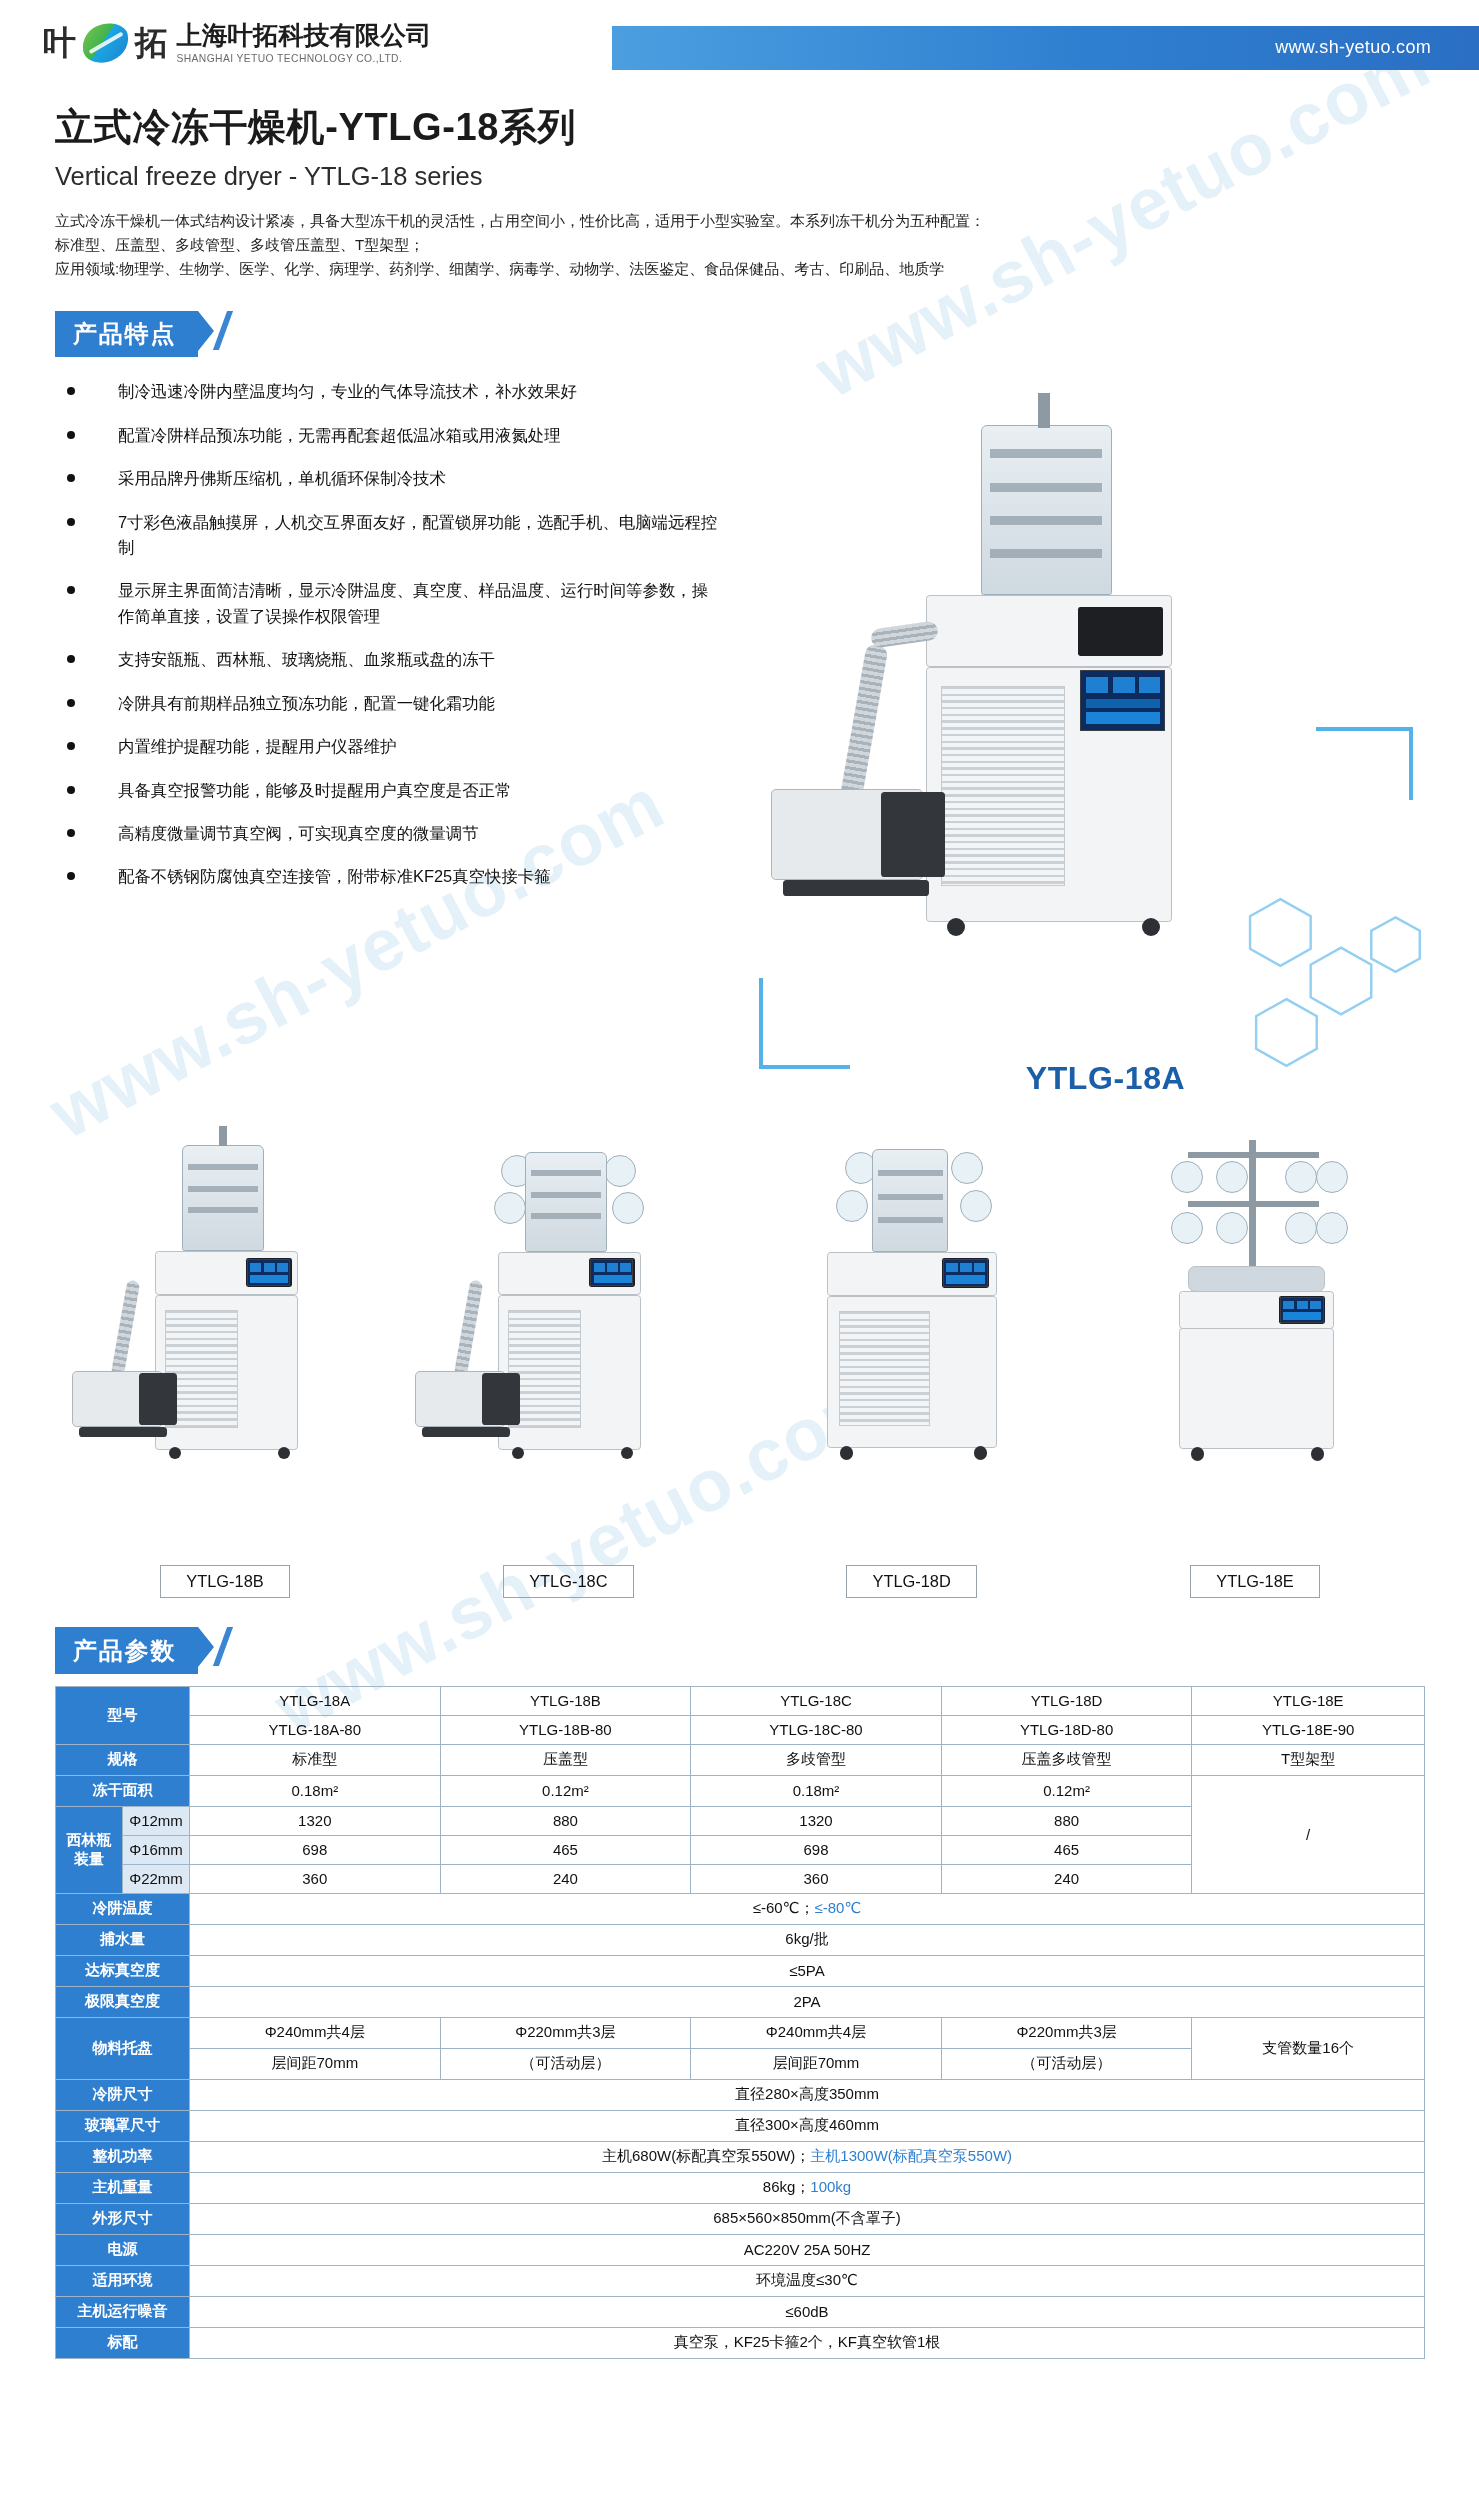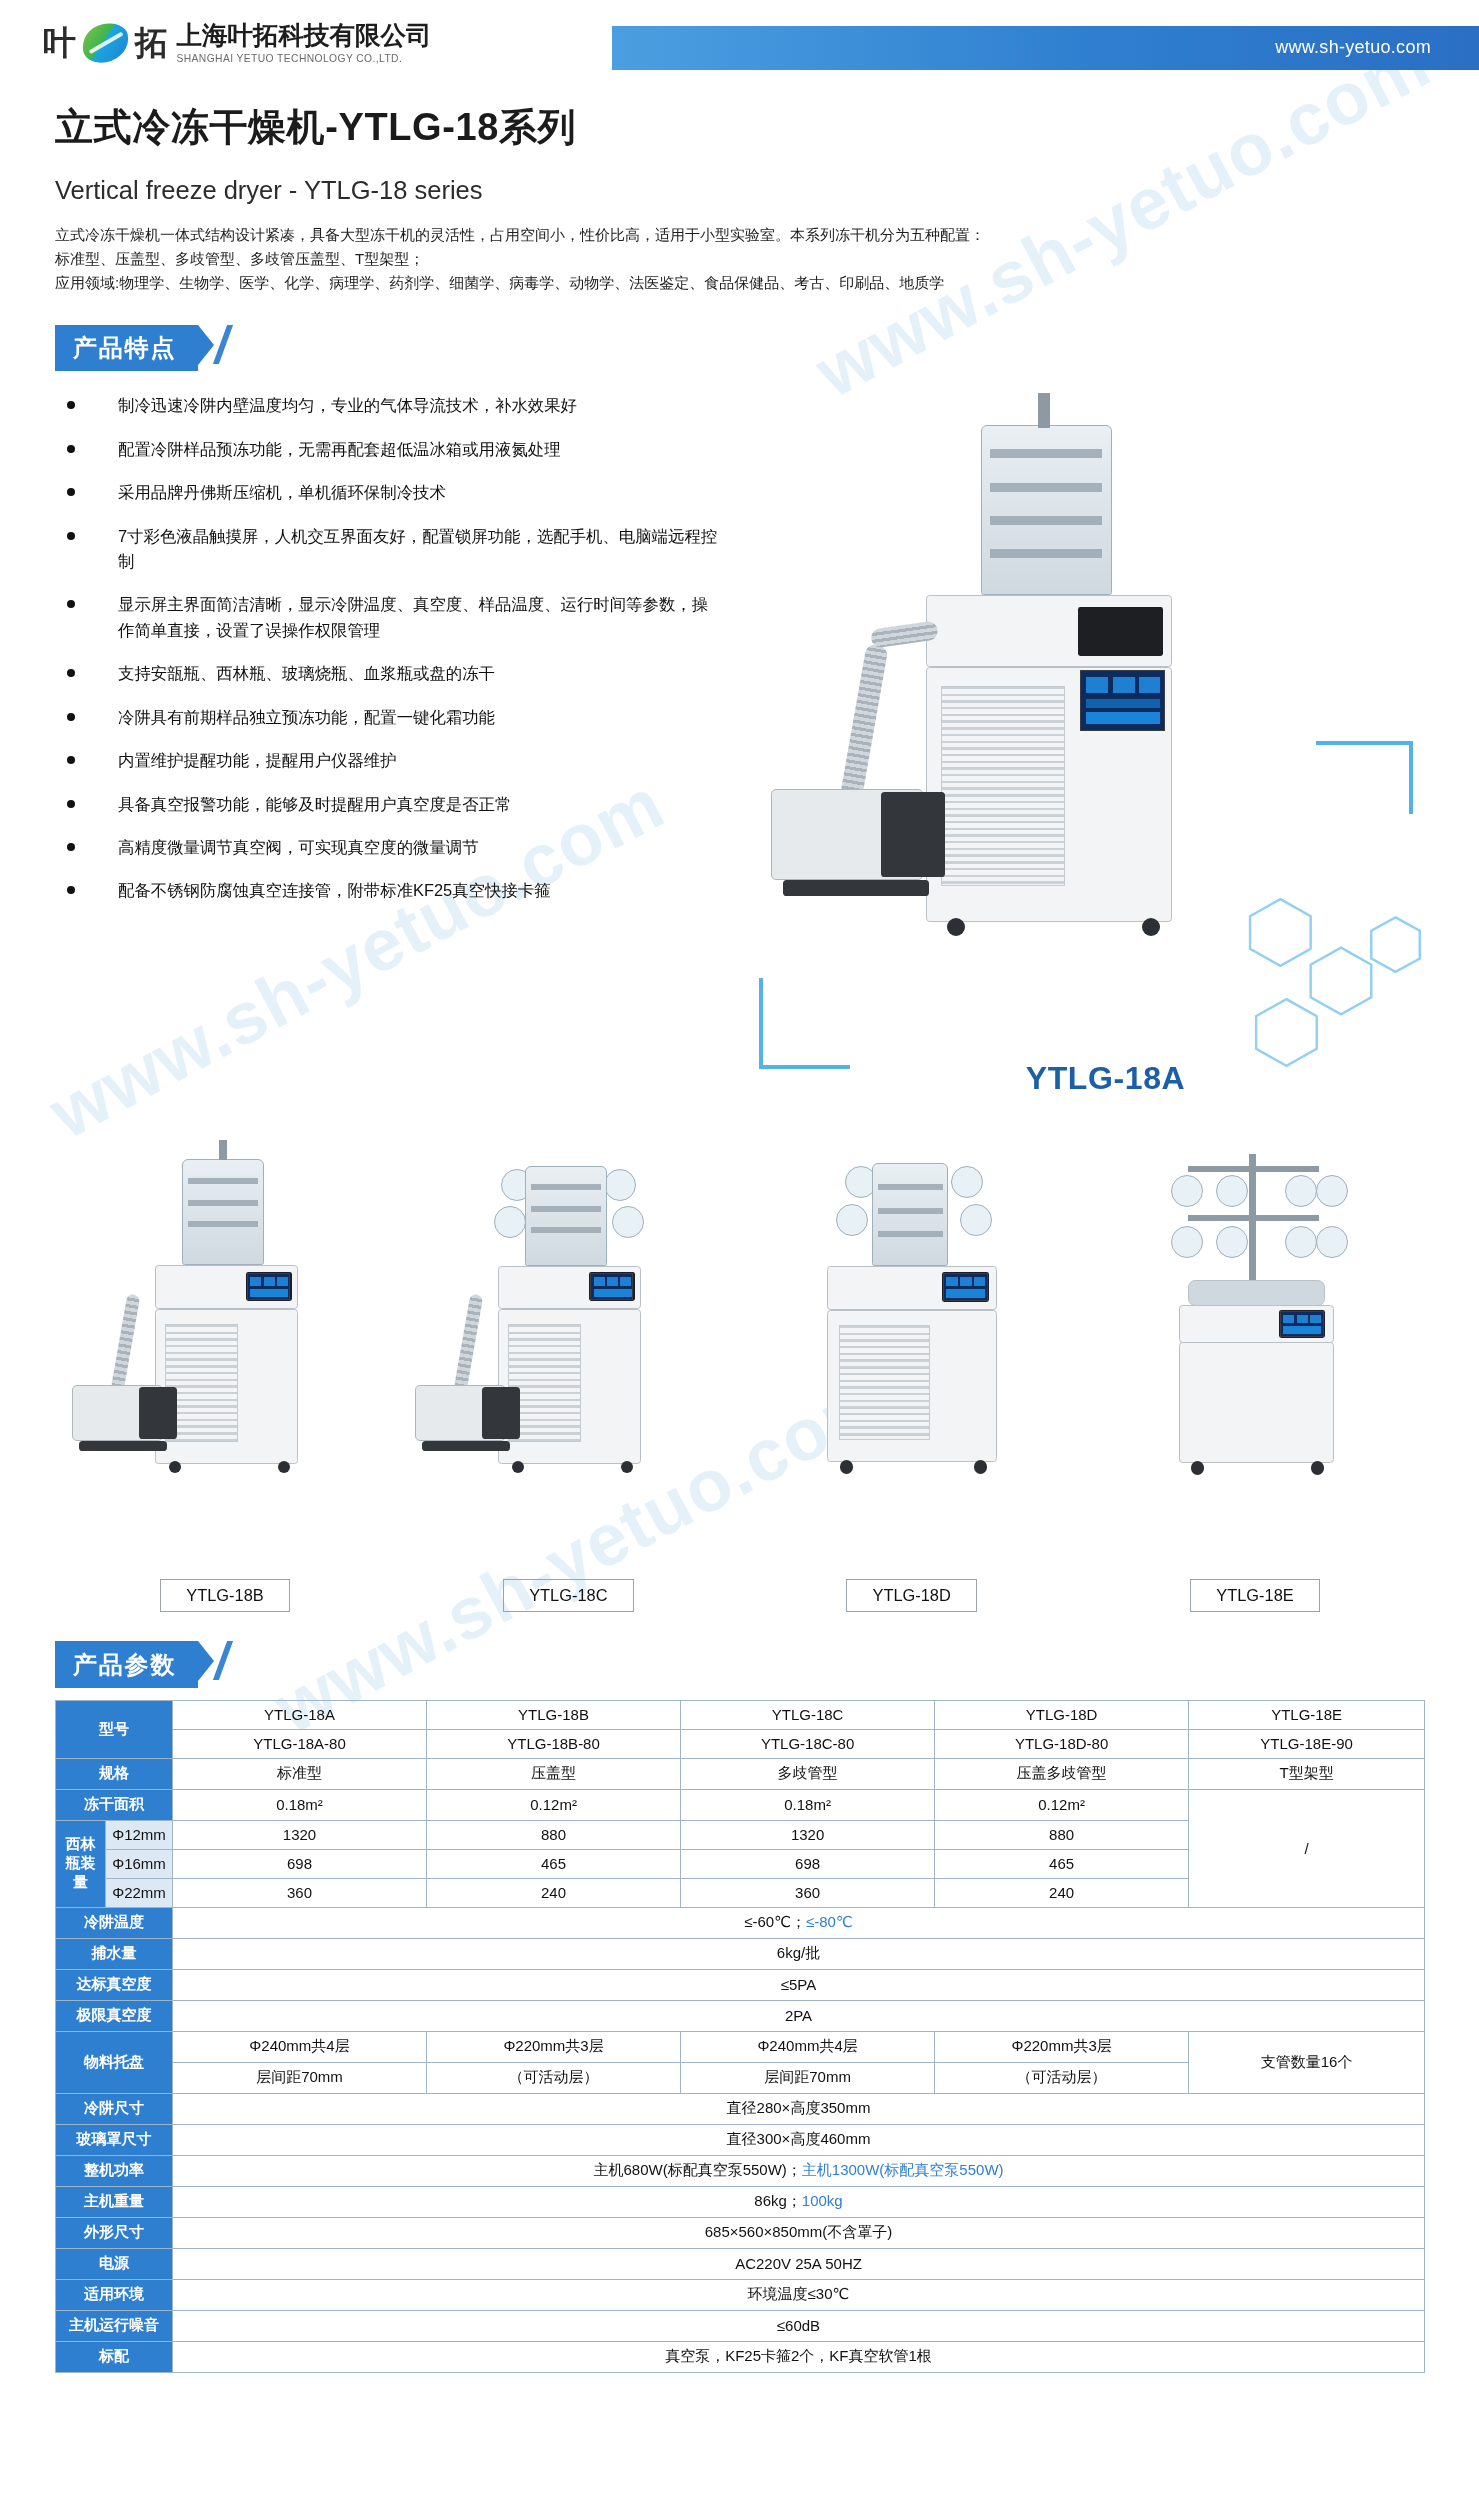--- a/index.html
+++ b/index.html
@@ -51,21 +51,21 @@
   .url-bar {
     position:absolute; right:0; top:25.5px; width: 868px; height: 44px;
     background: linear-gradient(90deg,#4b9fe0 0%, #2f7fd0 55%, #2a6fc4 100%);
     display:flex; align-items:center; justify-content:flex-end;
     padding-right: 49px; color:#fff; font-size: 18px; letter-spacing:0.3px;
   }
 
   
   .title-block { padding: 4.9px 55px 0 55px; position:relative; z-index:5;}
   .title-cn { font-size: 38px; font-weight: 800; color:#1b1b1b; letter-spacing:0.6px; }
-  .title-en { font-size: 25.5px; color:#2c2c2c; margin-top: 23px; font-family:"Liberation Sans", sans-serif;}
+  .title-en { font-size: 25.5px; color:#2c2c2c; margin-top: 9px; font-family:"Liberation Sans", sans-serif;}
   .intro { margin-top: 18px; font-size: 15px; line-height: 1.62; color:#1d1d1d; }
   .intro p { margin: 0; }
 
   
   .sec-head { position:relative; margin: 29px 0 6px 55px; display:inline-block; z-index:5;}
   .sec-head .bar {
     background:#2f7fd0; color:#fff; font-size:24px; font-weight:700;
     padding: 7.3px 22px 7.3px 18px; display:inline-block; letter-spacing: 1.8px;
   }
   .sec-head .tail {
@@ -427,21 +427,21 @@
       </tr>
       <tr>
         <td class="hdr" colspan="2">冻干面积</td>
         <td>0.18m²</td>
         <td>0.12m²</td>
         <td>0.18m²</td>
         <td>0.12m²</td>
         <td rowspan="4">/</td>
       </tr>
       <tr>
-        <td class="hdr" rowspan="3" style="width:50px;">西林瓶装量</td>
+        <td class="hdr" rowspan="3" style="width:67px;">西林瓶装量</td>
         <td class="rowhdr2">Φ12mm</td>
         <td>1320</td>
         <td>880</td>
         <td>1320</td>
         <td>880</td>
       </tr>
       <tr>
         <td class="rowhdr2">Φ16mm</td>
         <td>698</td>
         <td>465</td>

